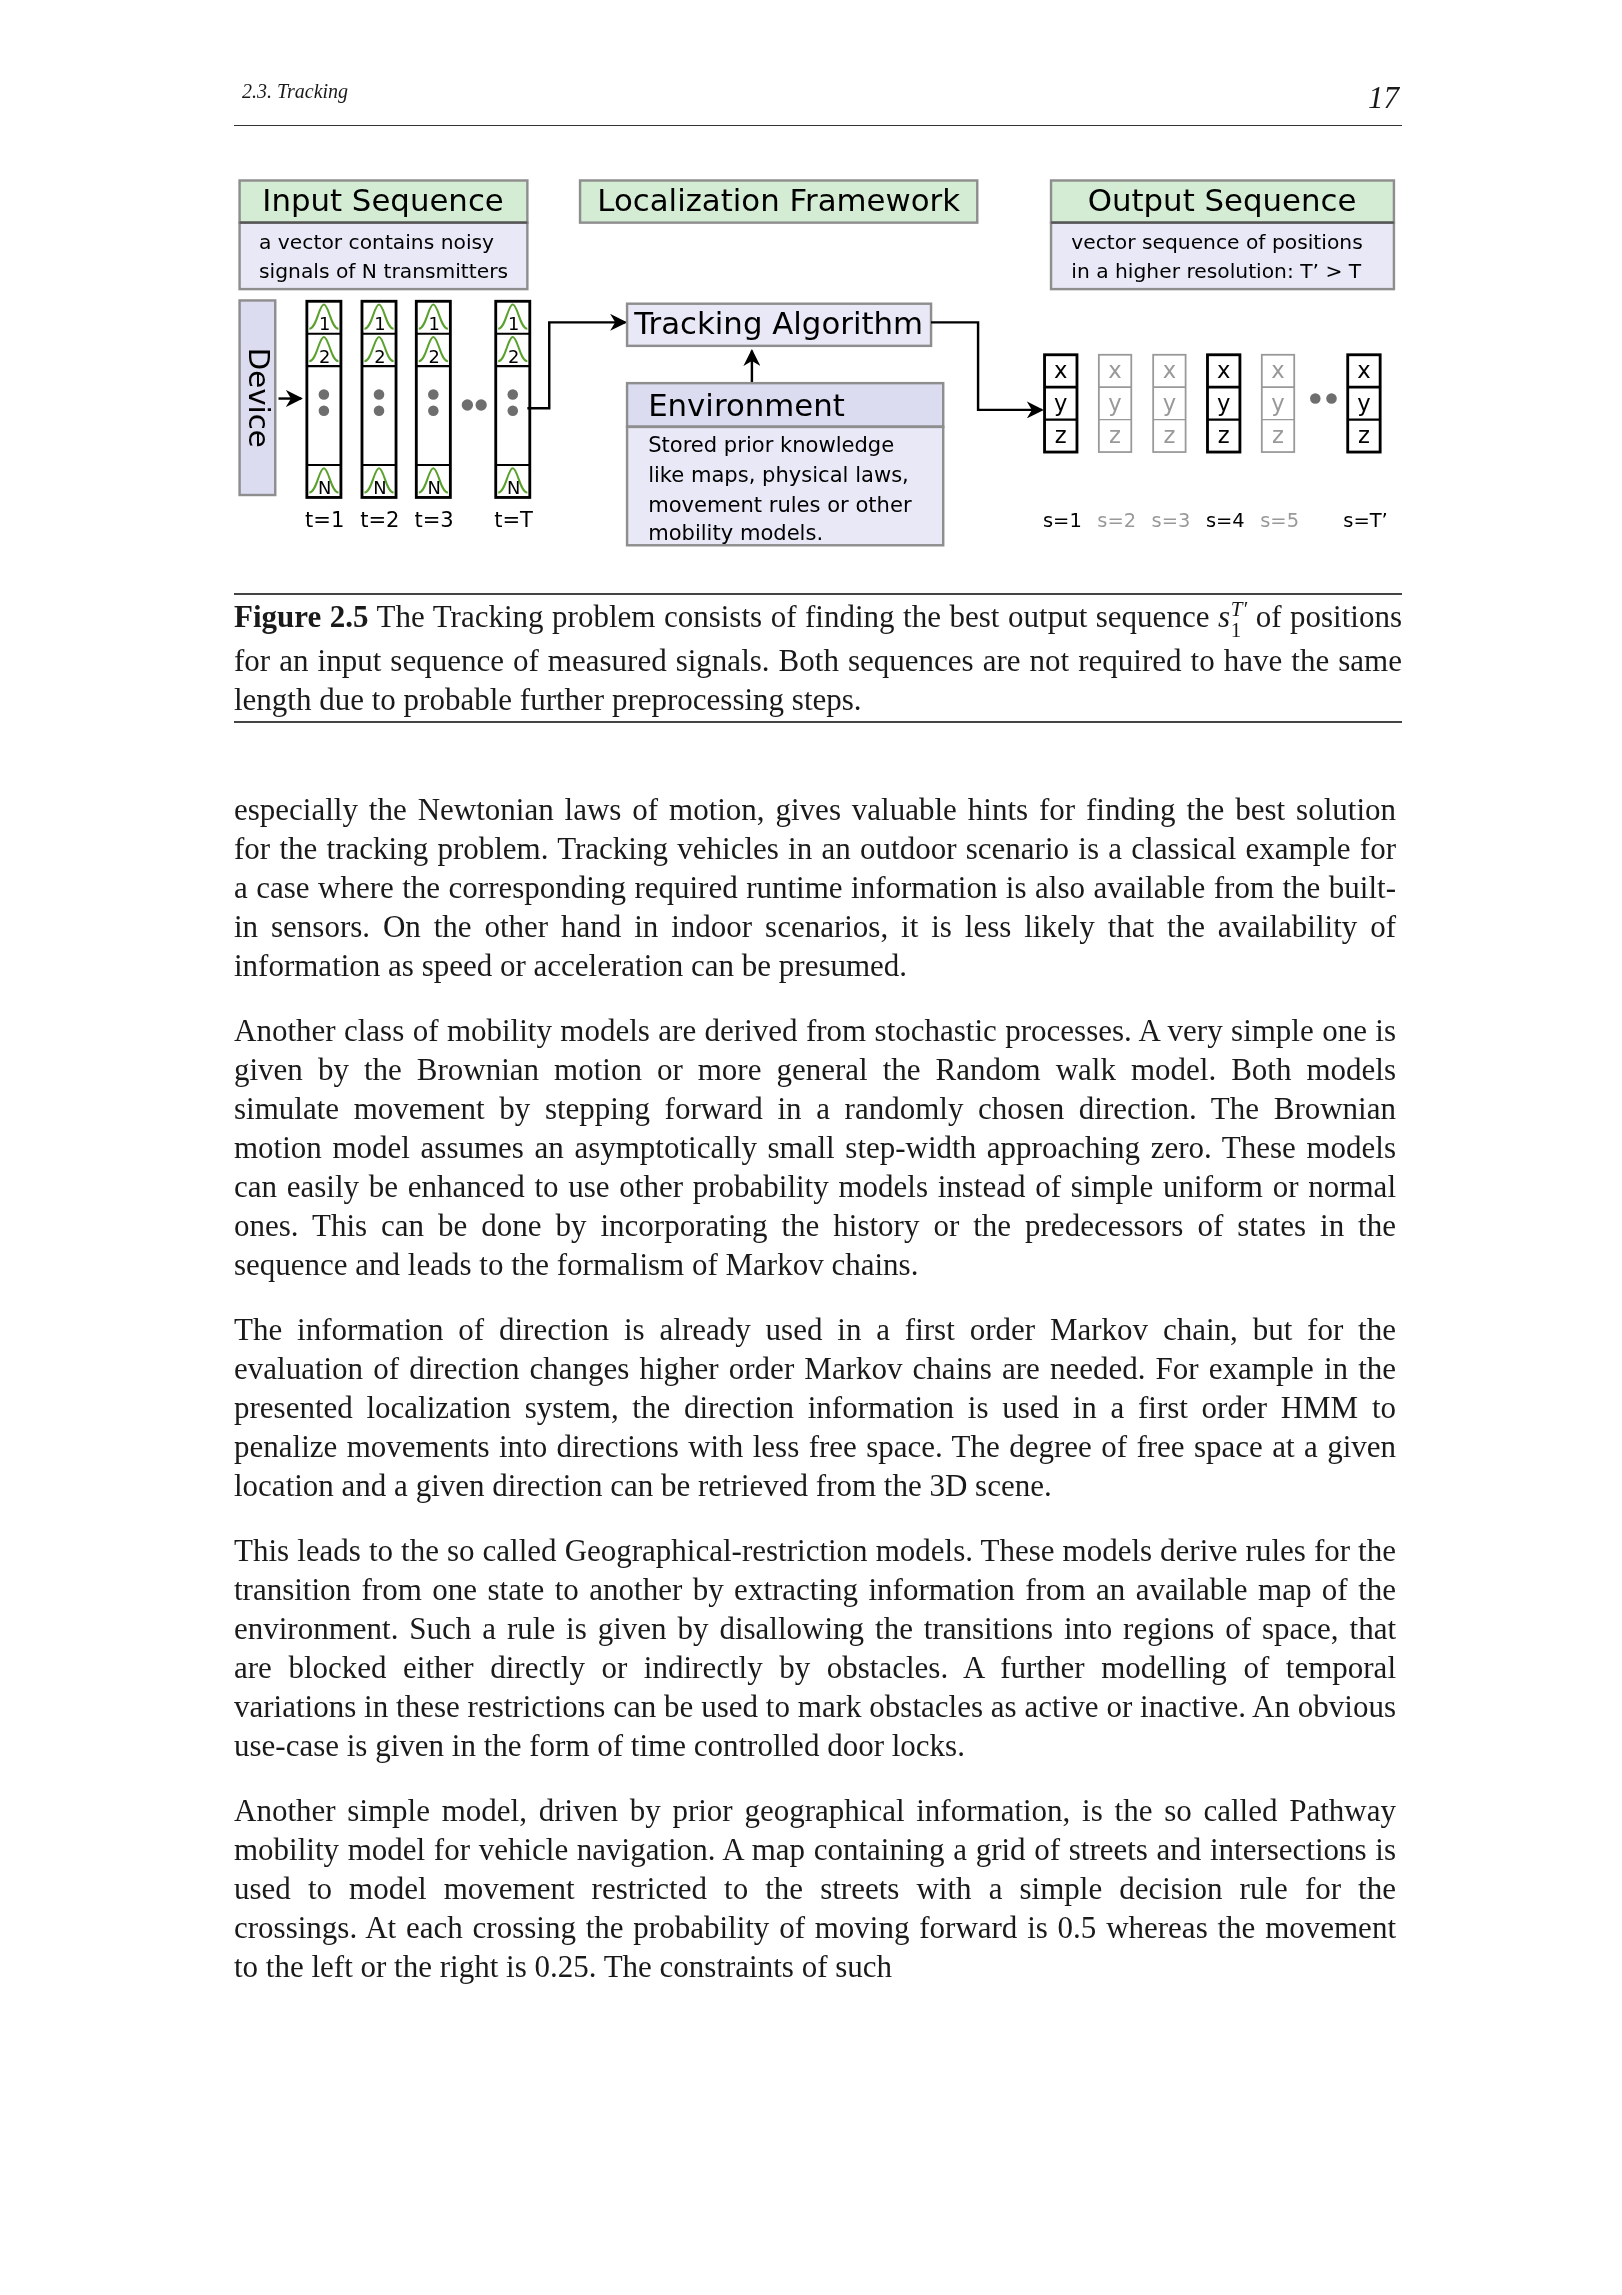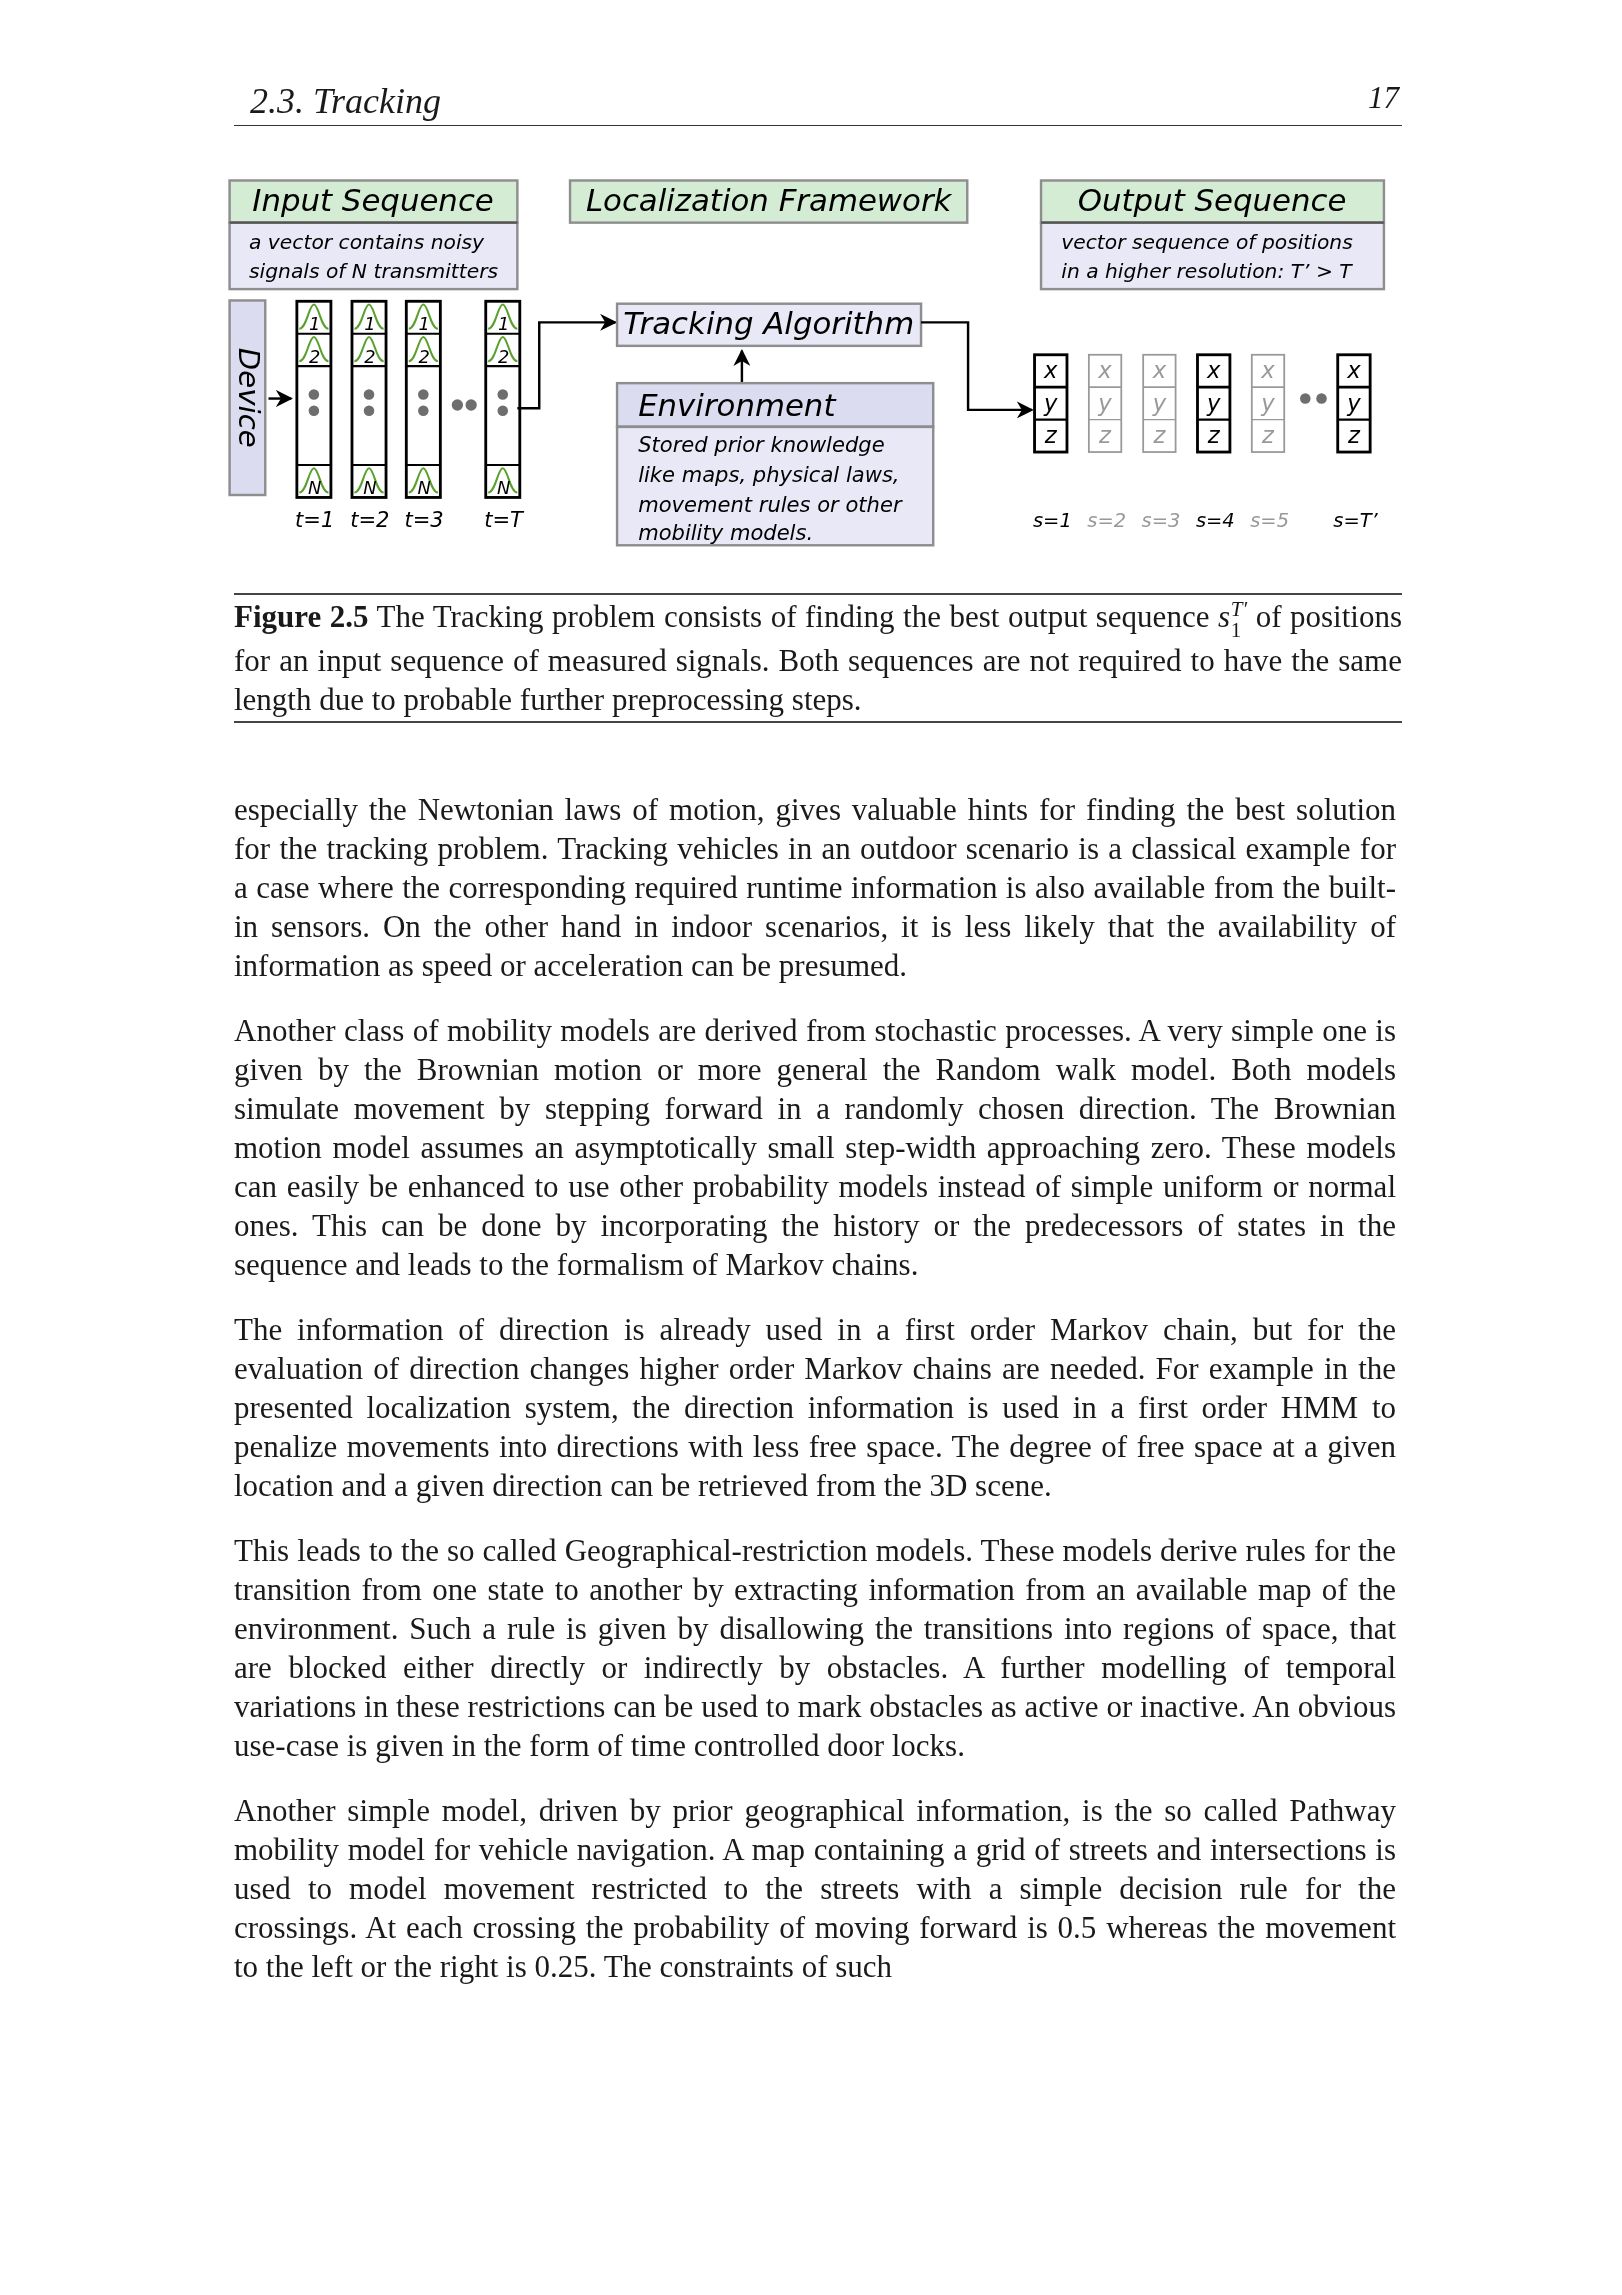--- a/index.html
+++ b/index.html
@@ -1,21 +1,21 @@
 <!DOCTYPE html>
 <html style="font-size:13px"><head>
 <meta charset="utf-8">
 <style>
   html, body { margin: 0; padding: 0; background: #ffffff; }
   body { width: 1623px; height: 2295px; position: relative; overflow: hidden; font-family: "DejaVu Serif", "Liberation Serif", serif; color: #1a1a1a; }
   .running-head { position: absolute; left: 234px; top: 80px; width: 1168px; height: 45px; border-bottom: 1.6px solid #333; }
-  .running-head .sec { position: absolute; left: 16px; top: 0; font-style: italic; font-size: 36px; font-family: "Liberation Serif", serif; }
+  .running-head .sec { position: absolute; left: 8px; top: 0; font-style: italic; font-size: 20px; font-family: "Liberation Serif", serif; }
   .running-head .pg { position: absolute; right: 3px; top: 0; font-style: italic; font-size: 31px; font-family: "Liberation Serif", serif; }
 
-  .figure { position: absolute; left: 226px; top: 174px; width: 1168px; height: 381px; font-style: italic; }
+  .figure { position: absolute; left: 236px; top: 174px; width: 1168px; height: 381px; }
   .figure svg { position: absolute; left: 0; top: 0; }
   .sans { font-family: "DejaVu Sans", "Liberation Sans", sans-serif; }
 
   .caption-rule-top { position: absolute; left: 234px; top: 593px; width: 1168px; height: 2.4px; background: #444; }
   .caption { position: absolute; left: 234px; top: 597px; width: 1168px; font-size: 31px; line-height: 39px; text-align: justify; font-family: "Liberation Serif", serif; }
   .caption b { font-weight: bold; }
   .caption-rule-bot { position: absolute; left: 234px; top: 721px; width: 1168px; height: 2.4px; background: #444; }
 
   .body-text { position: absolute; left: 234px; top: 790px; width: 1168px; font-family: "Liberation Serif", serif; font-size: 31px; line-height: 39px; text-align: justify; }
   .body-text p { margin: 0 6px 26px 0; hyphens: auto; }

